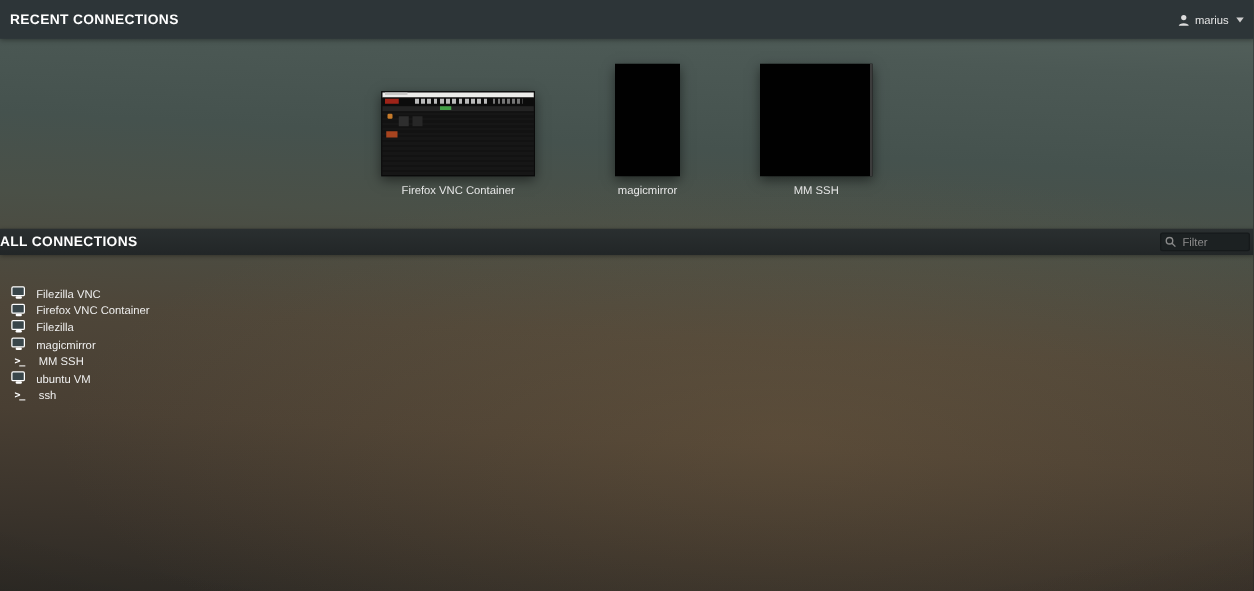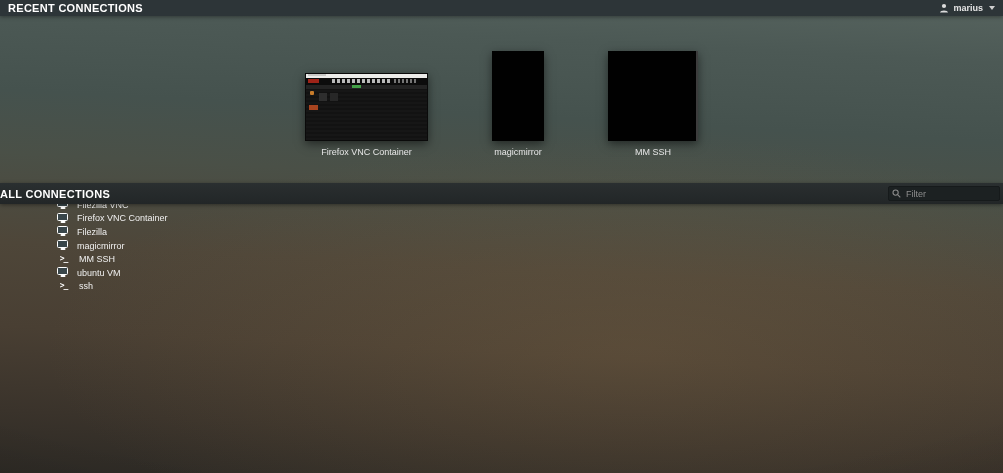--- a/index.html
+++ b/index.html
@@ -6,26 +6,26 @@
   .page{
     position:relative;width:1003px;height:473px;overflow:hidden;
     font-family:"Liberation Sans",sans-serif;
     background:
       radial-gradient(140% 110% at 50% 42%, rgba(0,0,0,0) 55%, rgba(0,0,0,0.32) 100%),
       radial-gradient(90% 70% at 63% 74%, rgba(128,102,68,0.30), rgba(128,102,68,0) 65%),
       linear-gradient(183deg,#57645f 0%,#4c5955 12%,#45524e 27%,#4a5047 39%,#4e4639 56%,#493f33 72%,#3a332b 88%,#2d2a25 100%);
   }
   
   .topbar{
-    position:absolute;top:0;left:0;right:0;height:16px;background:#2d3538;
+    position:absolute;top:0;left:0;right:0;height:31px;background:#2d3538;
     box-shadow:0 1px 4px rgba(0,0,0,0.38);display:flex;align-items:center;
     justify-content:space-between;padding:0 8px;box-sizing:border-box;z-index:3;
   }
   .bar-title{margin:0;font-size:11px;font-weight:bold;color:#ffffff;letter-spacing:0.3px;}
-  .usermenu{display:flex;align-items:center;gap:4px;color:#e6e6e6;font-size:9px;font-weight:bold;cursor:pointer;}
+  .usermenu{display:flex;align-items:center;gap:4px;color:#e6e6e6;font-size:9px;font-weight:normal;cursor:pointer;}
   .usermenu svg{display:block;}
   .caret{width:0;height:0;border-left:3px solid transparent;border-right:3px solid transparent;border-top:4px solid #cfcfcf;margin-left:2px;}
   
   .recent{position:absolute;top:21px;left:0;right:0;height:162px;}
   .recent-items{position:absolute;bottom:26px;left:0;width:100%;display:flex;justify-content:center;align-items:flex-end;gap:64px;}
   .recent-item{display:flex;flex-direction:column;align-items:center;cursor:pointer;}
   .thumb{position:relative;box-shadow:0 3px 9px rgba(0,0,0,0.5);background:#000;}
   .thumb-firefox-vnc-container{width:121px;height:66px;background:#141414;border:1px solid #0a0a0a;}
   .thumb-magicmirror{width:52px;height:90px;background:#010101;}
   .thumb-mm-ssh{width:88px;height:90px;background:#010101;border-right:2px solid #3c3c3c;}
@@ -48,27 +48,27 @@
   
   .allbar{
     position:absolute;top:183px;left:0;right:0;height:21px;
     background:linear-gradient(#2a2f30,#222627);
     box-shadow:0 1px 4px rgba(0,0,0,0.42);display:flex;align-items:center;
     justify-content:space-between;padding:0 3px 0 0;box-sizing:border-box;z-index:3;
   }
   .filter{position:relative;display:flex;align-items:center;}
   .filter svg{position:absolute;left:4px;top:3px;pointer-events:none;}
   .filter input{
-    width:112px;height:15px;background:#1c2122;border:1px solid #161a1b;border-radius:2px;
+    width:72px;height:15px;background:#1c2122;border:1px solid #161a1b;border-radius:2px;
     color:#b5b5b5;font-size:9px;padding:0 4px 0 17px;outline:none;box-sizing:border-box;
     font-family:"Liberation Sans",sans-serif;
   }
   .filter input::placeholder{color:#8d8d8d;}
   
-  .connlist{position:absolute;top:188px;left:0;right:0;padding-top:10px;margin-left:48px;}
+  .connlist{position:absolute;top:204px;left:0;right:0;padding-top:24px;}
   .conn-row{display:flex;align-items:center;height:13.6px;padding-left:9px;gap:9px;cursor:pointer;color:#f0f0f0;font-size:9px;}
   .cicon{width:13px;display:flex;justify-content:center;align-items:center;height:11px;}
   .icon-monitor{width:9px;height:6px;border:1px solid #ffffff;border-radius:1.5px;background:#39464a;position:relative;margin-bottom:3px;}
   .icon-monitor::after{content:"";position:absolute;left:50%;transform:translateX(-50%);bottom:-3px;width:5px;height:2px;background:#ffffff;border-radius:1px;}
   .icon-terminal{position:relative;}
   .icon-terminal::before{content:">_";color:#ffffff;font-family:"DejaVu Sans Mono",monospace;font-size:8px;font-weight:bold;letter-spacing:-1px;line-height:8px;}
 </style>
 </head>
 <body>
 

